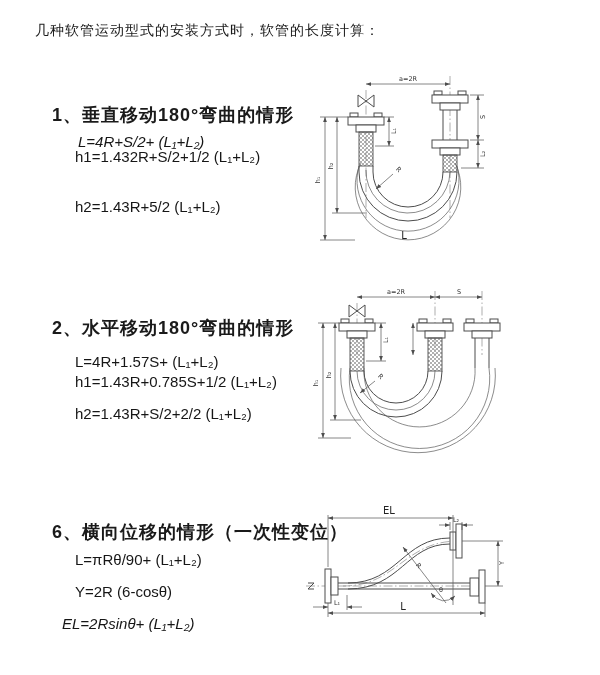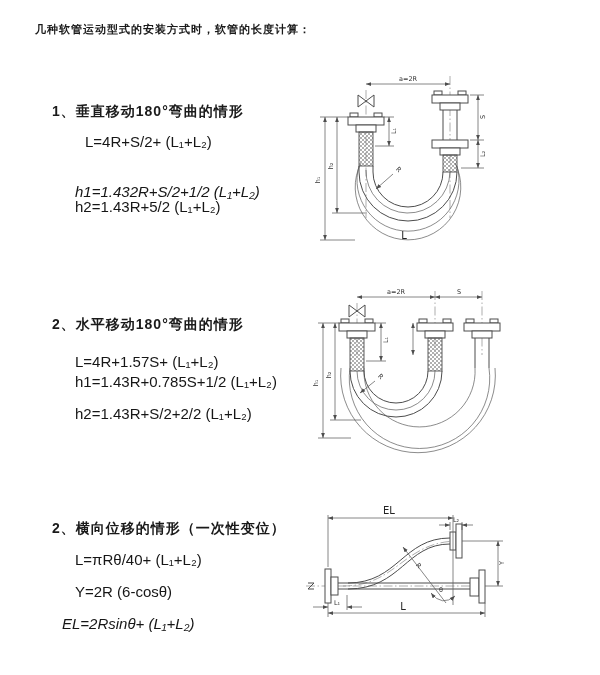--- a/index.html
+++ b/index.html
@@ -1,24 +1,24 @@
 <!DOCTYPE html>
 <html><head>
 <meta charset="utf-8">
 <style>
   html,body{margin:0;padding:0;background:#fff;}
   body{width:600px;height:675px;position:relative;overflow:hidden;
        font-family:"Liberation Sans","DejaVu Sans",sans-serif;color:#1a1a1a;
        border-right:1px solid #ececec;}
   .abs{position:absolute;}
-  .doc-title{left:35px;top:22px;font-size:11px;font-weight:bold;letter-spacing:1px;}
-  .sec-heading{font-size:14px;font-weight:bold;letter-spacing:1px;}
+  .doc-title{left:35px;top:22px;font-size:14px;font-weight:normal;letter-spacing:1px;}
+  .sec-heading{font-size:18px;font-weight:bold;letter-spacing:1px;}
   .formula{font-size:15px;font-family:"Liberation Sans","DejaVu Sans",sans-serif;color:#161616;}
   
-  #s1h{left:52px;top:103px;} #s1f0{left:85px;top:133px;} #s1f1{left:75px;top:183px;font-style:italic;} #s1f2{left:75px;top:198px;}
+  #s1h{left:52px;top:103px;} #s1f0{left:78px;top:133px;font-style:italic;} #s1f1{left:75px;top:148px;} #s1f2{left:75px;top:198px;}
   #s2h{left:52px;top:316px;} #s2f0{left:75px;top:341px;margin-top:12px;} #s2f1{left:75px;top:373px;} #s2f2{left:75px;top:405px;}
   #s3h{left:52px;top:520px;} #s3f0{left:75px;top:551px;} #s3f1{left:75px;top:583px;} #s3f2{left:62px;top:615px;font-style:italic;}
   
   #d1{left:303px;top:68px;}  #d2{left:303px;top:283px;}  #d3{left:303px;top:497px;}
   
   .hose{stroke:#4d4d4d;stroke-width:1;fill:none;}
   .thin{stroke:#5a5a5a;stroke-width:0.7;fill:none;}
   .part{stroke:#4d4d4d;stroke-width:1;fill:#fff;}
   .braid{stroke:#4d4d4d;stroke-width:0.9;}
   .dline{stroke:#5f5f5f;stroke-width:0.75;fill:none;}
@@ -34,22 +34,22 @@
 <div class="abs sec-heading" id="s1h">1、垂直移动180°弯曲的情形</div>
 <div class="abs formula" id="s1f0">L=4R+S/2+ (L₁+L₂)</div>
 <div class="abs formula" id="s1f1">h1=1.432R+S/2+1/2 (L₁+L₂)</div>
 <div class="abs formula" id="s1f2">h2=1.43R+5/2 (L₁+L₂)</div>
 
 <div class="abs sec-heading" id="s2h">2、水平移动180°弯曲的情形</div>
 <div class="abs formula" id="s2f0">L=4R+1.57S+ (L₁+L₂)</div>
 <div class="abs formula" id="s2f1">h1=1.43R+0.785S+1/2 (L₁+L₂)</div>
 <div class="abs formula" id="s2f2">h2=1.43R+S/2+2/2 (L₁+L₂)</div>
 
-<div class="abs sec-heading" id="s3h">2、横向位移的情形（一次性变位）</div>
-<div class="abs formula" id="s3f0">L=πRθ/40+ (L₁+L₂)</div>
+<div class="abs sec-heading" id="s3h">6、横向位移的情形（一次性变位）</div>
+<div class="abs formula" id="s3f0">L=πRθ/90+ (L₁+L₂)</div>
 <div class="abs formula" id="s3f1">Y=2R (6-cosθ)</div>
 <div class="abs formula" id="s3f2">EL=2Rsinθ+ (L₁+L₂)</div>
 
 <svg class="abs" id="d1" width="285" height="190" viewBox="0 0 285 190">
   <defs>
     <pattern id="hb1" width="4" height="4" patternUnits="userSpaceOnUse">
       <path d="M0,4 L4,0 M0,0 L4,4" stroke="#7a7a7a" stroke-width="0.6"></path>
     </pattern>
     <marker id="ar1" viewBox="0 0 8 8" refX="8" refY="4" markerWidth="7" markerHeight="7" orient="auto-start-reverse">
       <path d="M0,1 L8,4 L0,7 Z" fill="#4d4d4d"></path>

